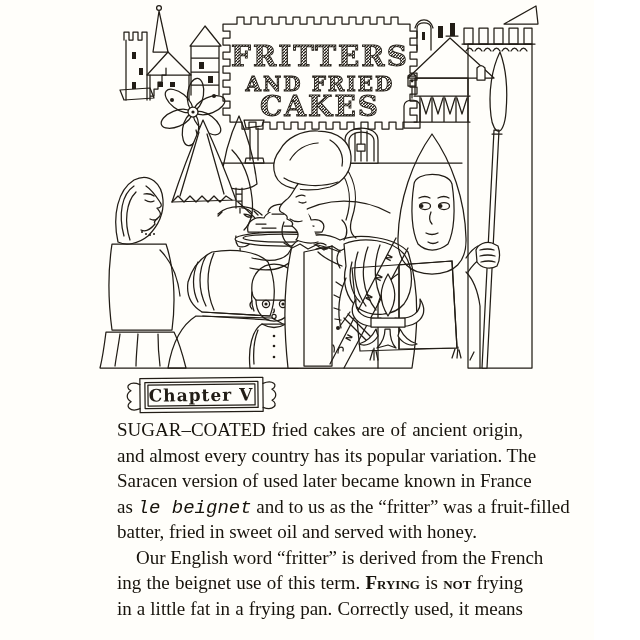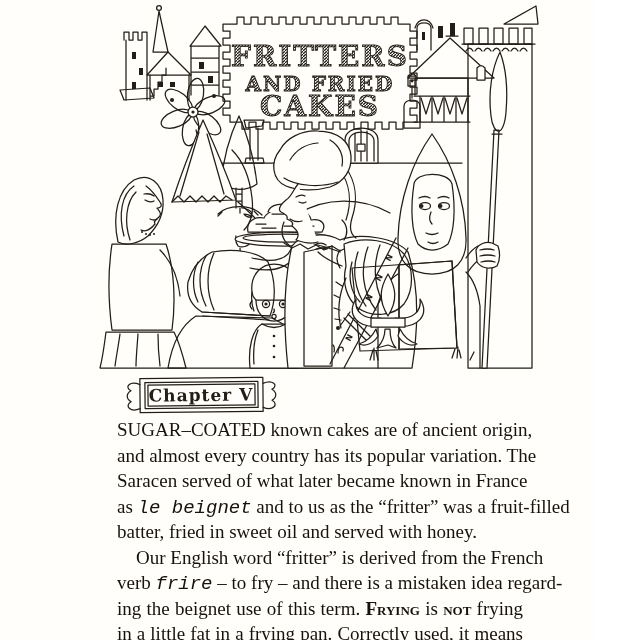--- a/index.html
+++ b/index.html
@@ -292,24 +292,23 @@
     <rect x="140" y="378" width="123" height="34" stroke-width="2.2"></rect>
     <rect x="145" y="382" width="113" height="26" stroke-width="1.2"></rect>
     <rect x="148" y="384.5" width="107" height="21" stroke-width="0.9"></rect>
     <path d="M140 384 C130 380 124 386 131 390 M140 408 C130 412 124 405 131 401 M131 390 C126 393 126 398 131 401"></path>
     <path d="M263 384 C273 380 279 386 272 390 M263 408 C273 412 279 405 272 401 M272 390 C277 393 277 398 272 401"></path>
     <text class="chapter-text" x="201" y="401" text-anchor="middle">Chapter V</text>
   </g>
 </svg>
 
 <div class="bodytext">
-  <div class="line"><span>SUGAR–COATED known cakes are of ancient origin,</span></div>
+  <div class="line"><span>SUGAR–COATED fried cakes are of ancient origin,</span></div>
   <div class="line"><span>and almost every country has its popular variation. The</span></div>
-  <div class="line"><span>Saracen served of what later became known in France</span></div>
+  <div class="line"><span>Saracen version of used later became known in France</span></div>
   <div class="line"><span>as </span><span class="it">le beignet</span><span> and to us as the “fritter” was a fruit-filled</span></div>
   <div class="line paraend"><span>batter, fried in sweet oil and served with honey.</span></div>
   <div class="line indent"><span>Our English word “fritter” is derived from the French</span></div>
-  <div class="line"><span>verb </span><span class="it">frire</span><span> – to fry – and there is a mistaken idea regard-</span></div>
   <div class="line"><span>ing the beignet use of this term. </span><span class="sc">Frying</span><span> is </span><span class="sc">not</span><span> frying</span></div>
   <div class="line"><span>in a little fat in a frying pan. Correctly used, it means</span></div>
 </div>
 
 </div>
 
 </body></html>

